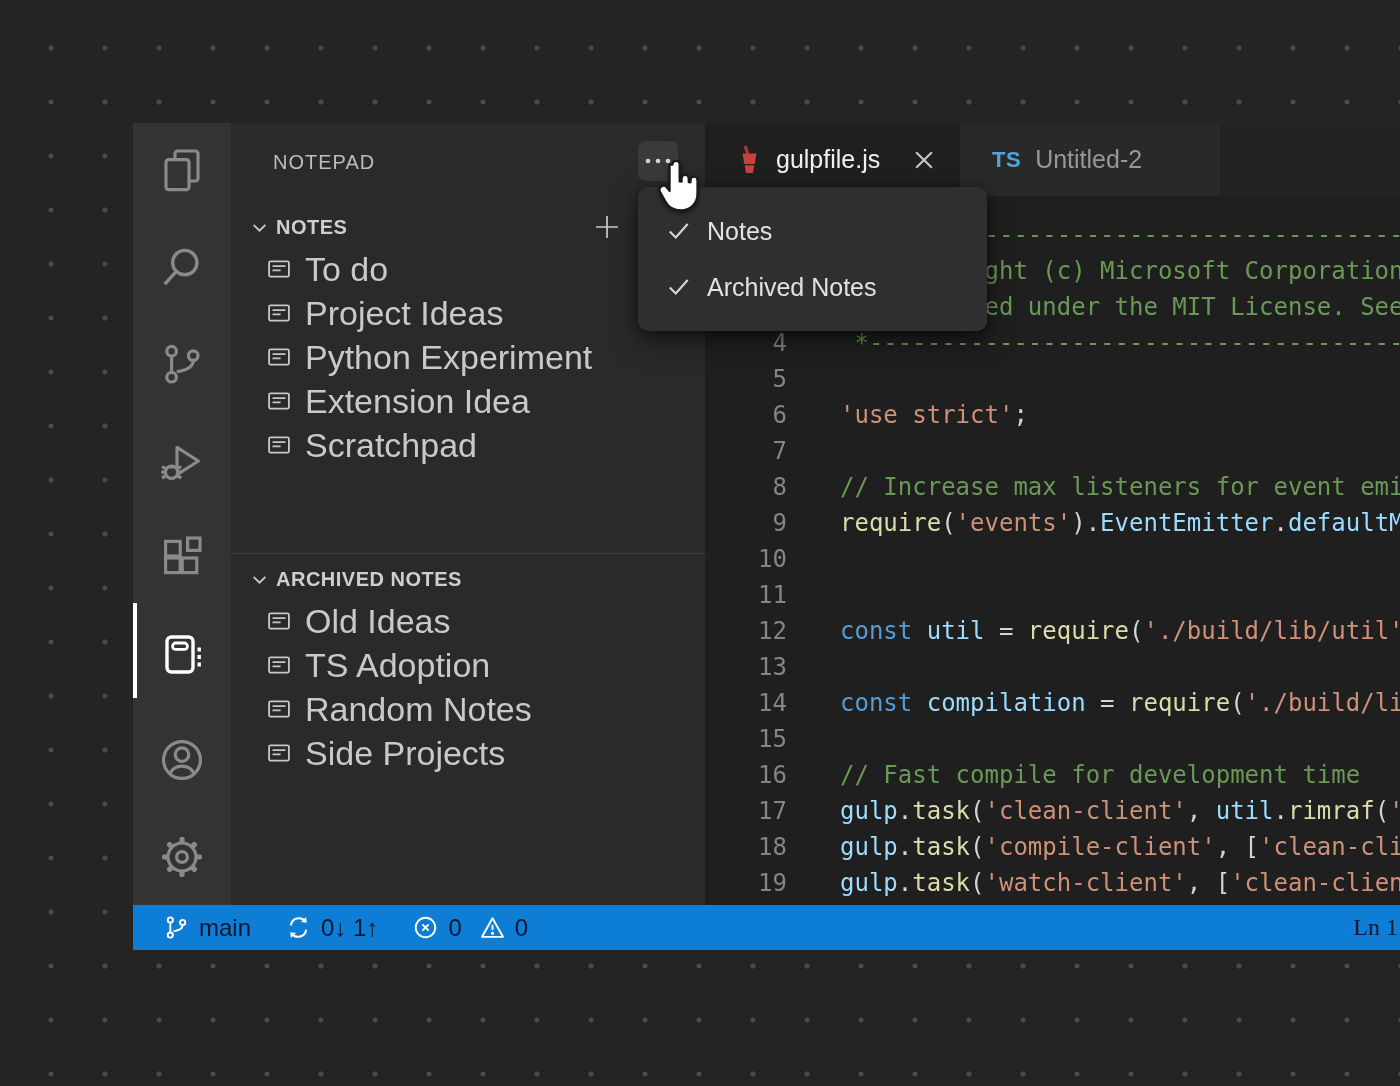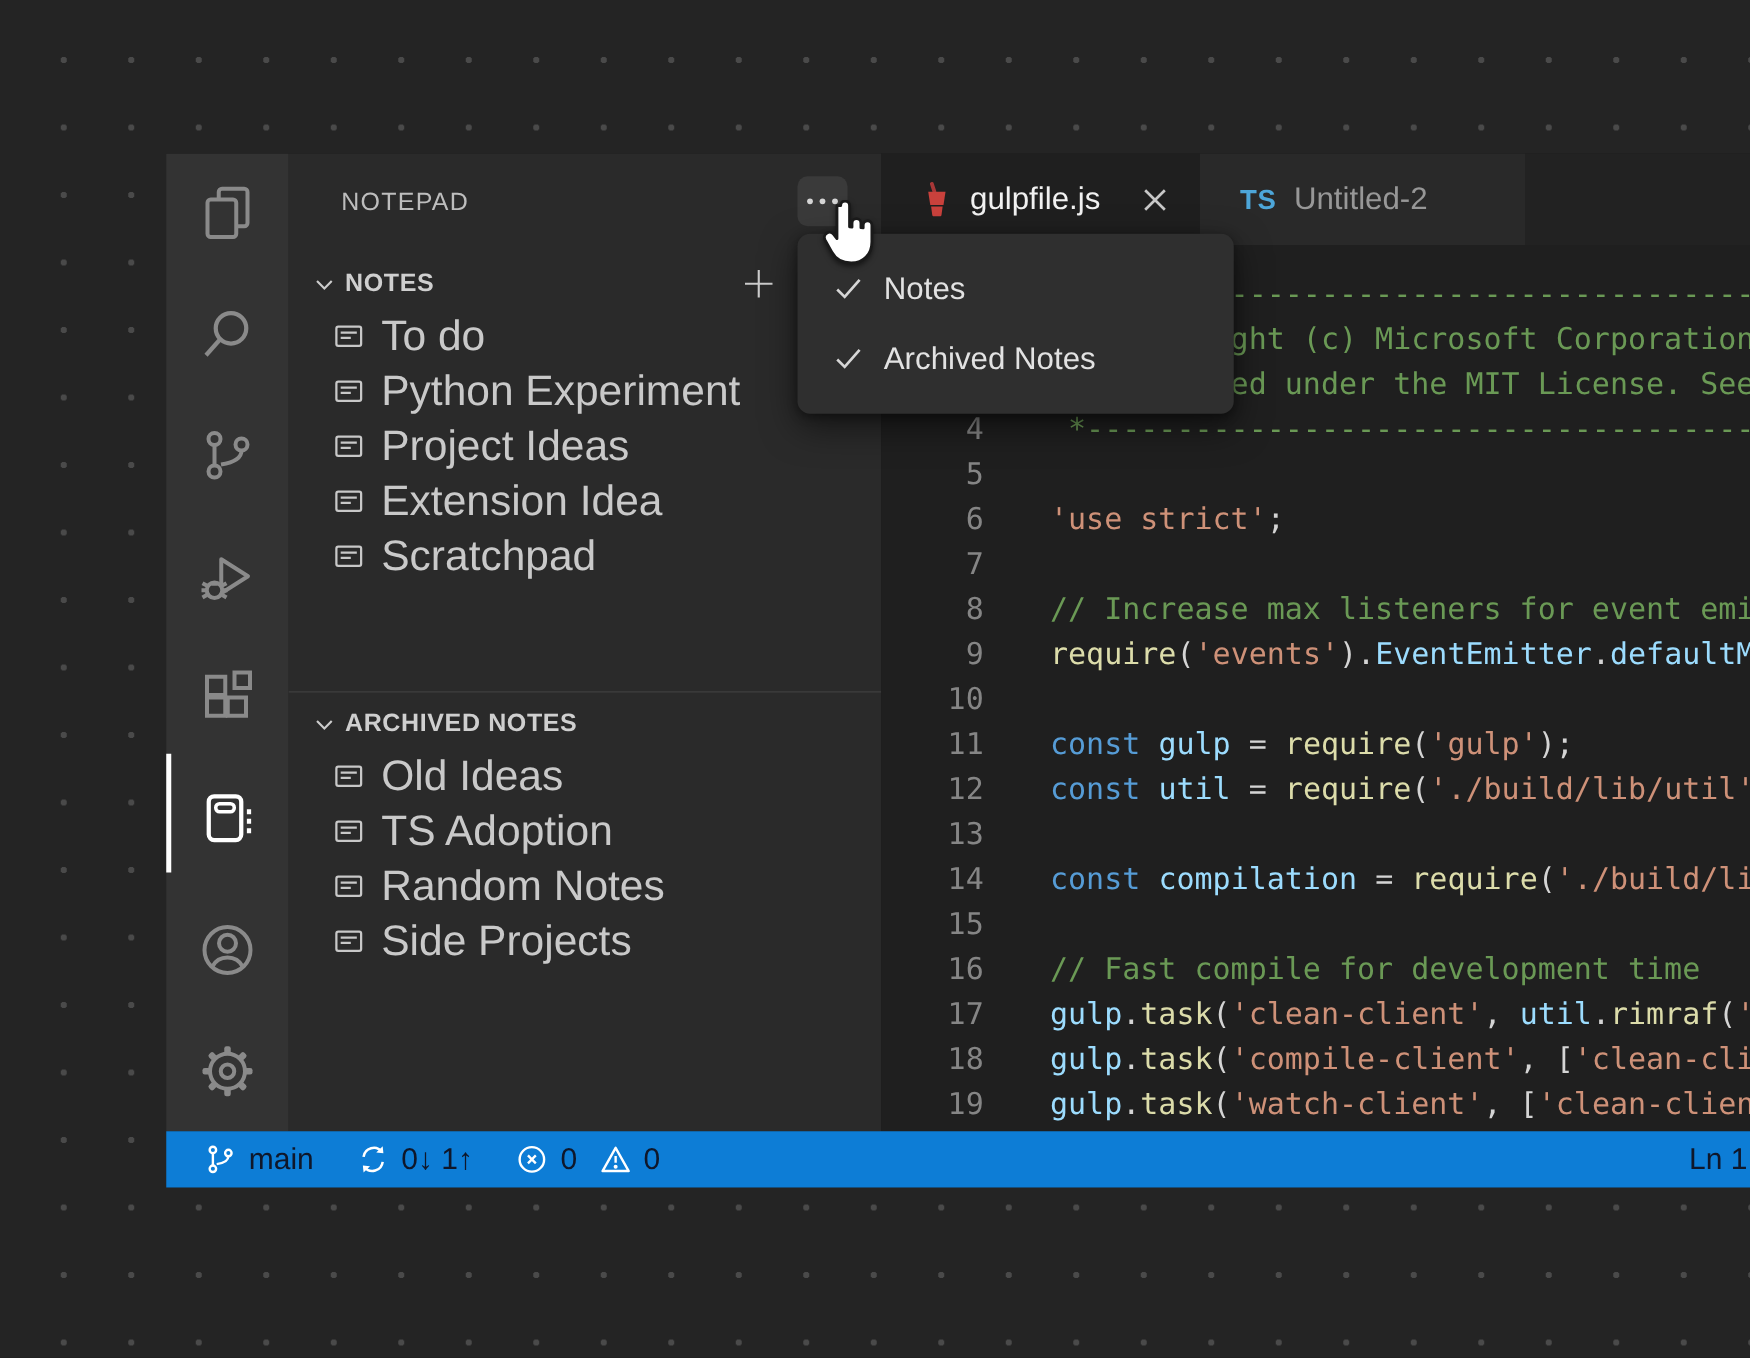--- a/index.html
+++ b/index.html
@@ -55,21 +55,21 @@
   .code-line { display:flex; height:36px; white-space:pre; }
   .code-line .ln { width:82px; text-align:right; color:var(--tk-ln); flex:none; }
   .code-line .src { padding-left:53px; flex:none; }
   .tk-k{color:var(--tk-k);} .tk-v{color:var(--tk-v);} .tk-f{color:var(--tk-f);}
   .tk-s{color:var(--tk-s);} .tk-c{color:var(--tk-c);} .tk-p{color:var(--tk-p);}
 
   
   .status-bar { position:absolute; left:0; top:782px; width:1267px; height:45px; background:var(--status-bg); display:flex; align-items:center; padding:0 0 0 30px; color:#0f172a; font-size:24px; }
   .sb-group { display:flex; align-items:center; gap:9px; margin-right:34px; }
   .sb-group svg { width:27px; height:27px; }
-  .sb-right { margin-left:auto; padding-right:2px; white-space:nowrap; }
+  .sb-right { margin-left:auto; padding-right:2px; white-space:nowrap;font-family:Liberation Serif, serif; }
   .sb-warn-pair { display:flex; align-items:center; gap:9px; margin-left:8px; }
 
   
   .context-menu { position:absolute; left:638px; top:187px; width:349px; height:144px; background:#2f2f2f; border-radius:10px; z-index:10;
     box-shadow:0 10px 28px rgba(0,0,0,.5), 0 2px 8px rgba(0,0,0,.35); padding-top:16px; }
   .menu-item { height:56px; display:flex; align-items:center; padding-left:28px; gap:15px; }
   .menu-item svg { width:26px; height:26px; flex:none; }
   .menu-label { font-size:25px; color:#e2e2e2; }
 
   
@@ -178,28 +178,28 @@
               <rect x="1.4" y="2.9" width="13.2" height="10.2" rx="1"></rect>
               <path d="M3.7 6.1 h8.6 M3.7 8.9 h5.4"></path>
             </svg>
             <span class="note-label">To do</span>
           </div>
           <div class="note-item">
             <svg viewBox="0 0 16 16" fill="none" stroke="#c8c8c8" stroke-width="1.2">
               <rect x="1.4" y="2.9" width="13.2" height="10.2" rx="1"></rect>
               <path d="M3.7 6.1 h8.6 M3.7 8.9 h5.4"></path>
             </svg>
+            <span class="note-label">Project Ideas</span>
+          </div>
+          <div class="note-item">
+            <svg viewBox="0 0 16 16" fill="none" stroke="#c8c8c8" stroke-width="1.2">
+              <rect x="1.4" y="2.9" width="13.2" height="10.2" rx="1"></rect>
+              <path d="M3.7 6.1 h8.6 M3.7 8.9 h5.4"></path>
+            </svg>
             <span class="note-label">Python Experiment</span>
-          </div>
-          <div class="note-item">
-            <svg viewBox="0 0 16 16" fill="none" stroke="#c8c8c8" stroke-width="1.2">
-              <rect x="1.4" y="2.9" width="13.2" height="10.2" rx="1"></rect>
-              <path d="M3.7 6.1 h8.6 M3.7 8.9 h5.4"></path>
-            </svg>
-            <span class="note-label">Project Ideas</span>
           </div>
           <div class="note-item">
             <svg viewBox="0 0 16 16" fill="none" stroke="#c8c8c8" stroke-width="1.2">
               <rect x="1.4" y="2.9" width="13.2" height="10.2" rx="1"></rect>
               <path d="M3.7 6.1 h8.6 M3.7 8.9 h5.4"></path>
             </svg>
             <span class="note-label">Extension Idea</span>
           </div>
           <div class="note-item">
             <svg viewBox="0 0 16 16" fill="none" stroke="#c8c8c8" stroke-width="1.2">
@@ -282,21 +282,21 @@
         <div class="code-line"><span class="ln">1</span><span class="src"><span class="tk-c">/*----------------------------------------------</span></span></div>
         <div class="code-line"><span class="ln">2</span><span class="src"><span class="tk-c"> *  Copyright (c) Microsoft Corporation.</span></span></div>
         <div class="code-line"><span class="ln">3</span><span class="src"><span class="tk-c"> *  Licensed under the MIT License. See </span></span></div>
         <div class="code-line"><span class="ln">4</span><span class="src"><span class="tk-c"> *----------------------------------------------</span></span></div>
         <div class="code-line"><span class="ln">5</span><span class="src"></span></div>
         <div class="code-line"><span class="ln">6</span><span class="src"><span class="tk-s">'use strict'</span><span class="tk-p">;</span></span></div>
         <div class="code-line"><span class="ln">7</span><span class="src"></span></div>
         <div class="code-line"><span class="ln">8</span><span class="src"><span class="tk-c">// Increase max listeners for event emitt</span></span></div>
         <div class="code-line"><span class="ln">9</span><span class="src"><span class="tk-f">require</span><span class="tk-p">(</span><span class="tk-s">'events'</span><span class="tk-p">).</span><span class="tk-v">EventEmitter</span><span class="tk-p">.</span><span class="tk-v">defaultMax</span></span></div>
         <div class="code-line"><span class="ln">10</span><span class="src"></span></div>
-        <div class="code-line"><span class="ln">11</span><span class="src"><span class="tk-k">const</span><span class="tk-p"> </span><span class="tk-v">gulp</span><span class="tk-p"> = </span><span class="tk-f">require</span><span class="tk-p">(</span><span class="tk-s">'gulp'</span><span class="tk-p">);</span></span></div>
+        <div class="code-line"><span class="ln">11</span></div>
         <div class="code-line"><span class="ln">12</span><span class="src"><span class="tk-k">const</span><span class="tk-p"> </span><span class="tk-v">util</span><span class="tk-p"> = </span><span class="tk-f">require</span><span class="tk-p">(</span><span class="tk-s">'./build/lib/util'</span></span></div>
         <div class="code-line"><span class="ln">13</span></div>
         <div class="code-line"><span class="ln">14</span><span class="src"><span class="tk-k">const</span><span class="tk-p"> </span><span class="tk-v">compilation</span><span class="tk-p"> = </span><span class="tk-f">require</span><span class="tk-p">(</span><span class="tk-s">'./build/lib</span></span></div>
         <div class="code-line"><span class="ln">15</span><span class="src"></span></div>
         <div class="code-line"><span class="ln">16</span><span class="src"><span class="tk-c">// Fast compile for development time</span></span></div>
         <div class="code-line"><span class="ln">17</span><span class="src"><span class="tk-v">gulp</span><span class="tk-p">.</span><span class="tk-f">task</span><span class="tk-p">(</span><span class="tk-s">'clean-client'</span><span class="tk-p">, </span><span class="tk-v">util</span><span class="tk-p">.</span><span class="tk-f">rimraf</span><span class="tk-p">(</span><span class="tk-s">'ou</span></span></div>
         <div class="code-line"><span class="ln">18</span><span class="src"><span class="tk-v">gulp</span><span class="tk-p">.</span><span class="tk-f">task</span><span class="tk-p">(</span><span class="tk-s">'compile-client'</span><span class="tk-p">, [</span><span class="tk-s">'clean-clie</span></span></div>
         <div class="code-line"><span class="ln">19</span><span class="src"><span class="tk-v">gulp</span><span class="tk-p">.</span><span class="tk-f">task</span><span class="tk-p">(</span><span class="tk-s">'watch-client'</span><span class="tk-p">, [</span><span class="tk-s">'clean-client</span></span></div>
       </div>
   </div>

